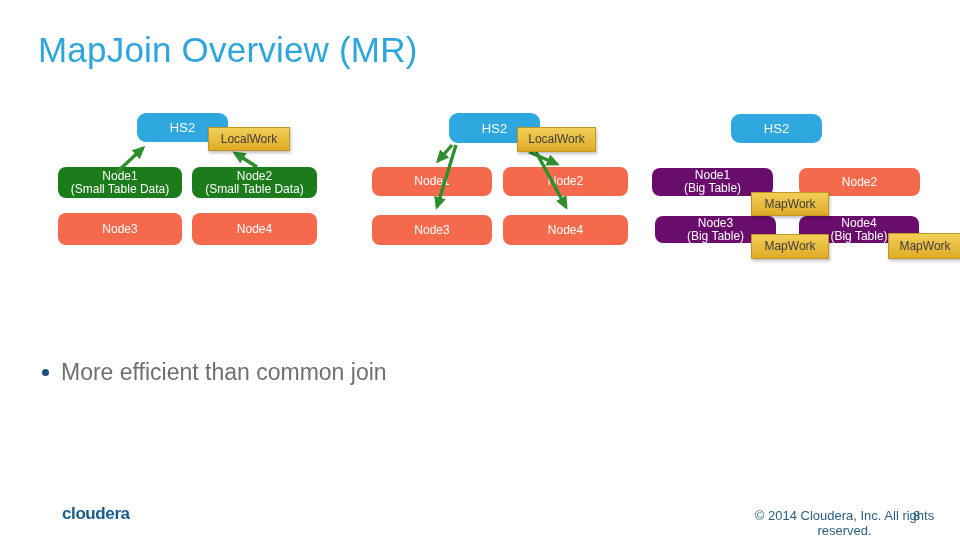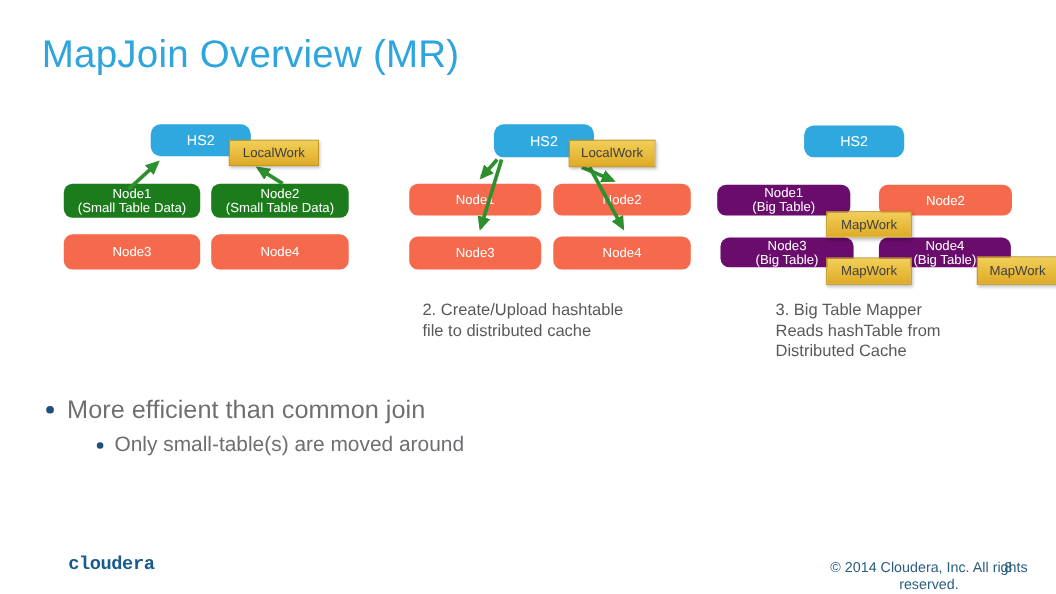--- a/index.html
+++ b/index.html
@@ -17,21 +17,21 @@
         border-radius:0;font-size:12px;z-index:6;box-shadow:1px 2px 3px rgba(0,0,0,.25);}
   .arrows{position:absolute;left:0;top:0;z-index:5;pointer-events:none;}
   .caption{position:absolute;font-size:15px;line-height:19px;color:#595959;}
   .bullet{position:absolute;display:flex;align-items:flex-end;color:#6e6f72;}
   .bullet .dot{border-radius:50%;background:#1f4e79;flex:0 0 auto;align-self:center;}
   .b1{left:42px;top:359px;font-size:23px;}
   .b1 .dot{width:7px;height:7px;margin-right:12px;}
   .b2{left:88px;top:394px;font-size:19px;}
   .b2 .dot{width:6px;height:6px;margin-right:10px;}
   .logo{position:absolute;left:62px;top:504px;font-size:17px;font-weight:700;
-        color:#195c8c;letter-spacing:-.4px;font-family:Liberation Mono, monospace;}
+        color:#195c8c;letter-spacing:-.4px;}
   .footer-text{position:absolute;top:508px;font-size:13px;color:#2b5f80;text-align:center;}
   .copyright{left:729px;}
   .pagenum{left:913px;}
 </style>
 </head>
 <body>
 
 <div class="slide">
 
   <h1 class="title">MapJoin Overview (MR)</h1>
@@ -84,24 +84,20 @@
   </div>
   <div class="box salmon" style="left:503px;top:167px;width:125px;height:29px">
     <div>Node2</div>
   </div>
   <div class="box salmon" style="left:372px;top:215px;width:120px;height:30px">
     <div>Node3</div>
   </div>
   <div class="box salmon" style="left:503px;top:215px;width:125px;height:30px">
     <div>Node4</div>
   </div>
-  <div class="caption" style="left:384px;top:272px">
-    <div>2. Create/Upload hashtable</div>
-    <div>file to distributed cache</div>
-  </div>
 
   <div class="box blue" style="left:731px;top:114px;width:91px;height:29px">
     <div>HS2</div>
   </div>
   <div class="box purple" style="left:652px;top:168px;width:121px;height:28px">
     <div>Node1</div>
     <div>(Big Table)</div>
   </div>
   <div class="box salmon" style="left:799px;top:168px;width:121px;height:28px">
     <div>Node2</div>
@@ -116,32 +112,23 @@
   <div class="box purple" style="left:799px;top:216px;width:120px;height:27px">
     <div>Node4</div>
     <div>(Big Table)</div>
   </div>
   <div class="box gold" style="left:751px;top:234px;width:76px;height:23px">
     <div>MapWork</div>
   </div>
   <div class="box gold" style="left:888px;top:233px;width:72px;height:24px">
     <div>MapWork</div>
   </div>
-  <div class="caption" style="left:705px;top:272px">
-    <div>3. Big Table Mapper</div>
-    <div>Reads hashTable from</div>
-    <div>Distributed Cache</div>
-  </div>
 
   <div class="bullet b1">
     <span class="dot"></span>
     <span>More efficient than common join</span>
-  </div>
-  <div class="bullet b2">
-    <span class="dot"></span>
-    <span>Only small-table(s) are moved around</span>
   </div>
 
   <div class="logo">cloudera</div>
   <div class="footer-text copyright">© 2014 Cloudera, Inc. All rights reserved.</div>
   <div class="footer-text pagenum">8</div>
 
 </div>
 
 </body></html>

